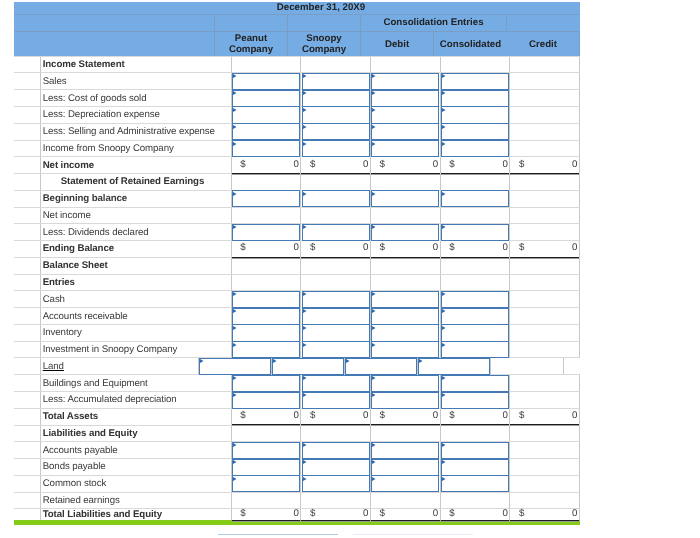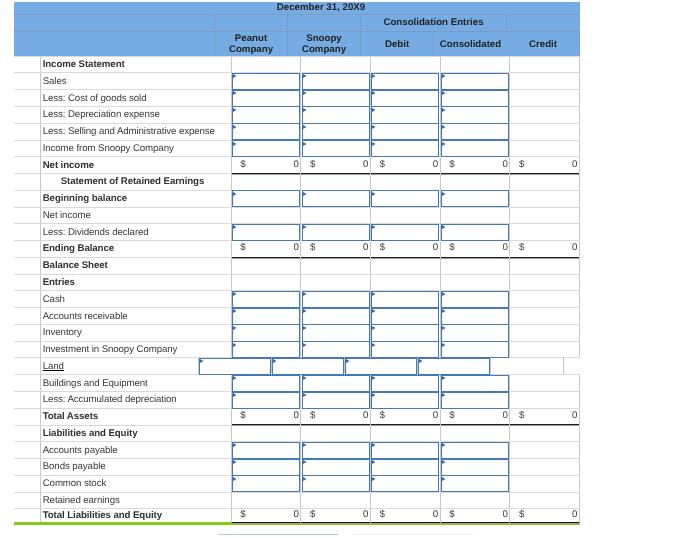--- a/index.html
+++ b/index.html
@@ -21,21 +21,21 @@
   .hsep{border-right:1px solid #7a9dc6;}
   .date-cell{width:100%;justify-content:center;font-size:9.7px;}
   .grp-cell{font-size:9.7px;}
   .two-line{flex-direction:column;line-height:11.2px;align-items:center;}
   .hrow-3 .hcell{padding-top:1.4px;}
 
   
   #body{box-sizing:border-box;}
   .brow{display:flex;width:100%;box-sizing:border-box;height:16.77px;
         border-top:1px solid #d9d9d9;background:#ffffff;padding-left:26px;}
-  .brow:last-child{border-bottom:3px solid #84cc16;}
+  .brow:last-child{border-bottom:5px solid #84cc16;}
   .bcell{box-sizing:border-box;position:relative;height:100%;border-right:1px solid #c8c8c8;}
   .bcell.last{border-right:1px solid #c8c8c8;}
   .lbl{display:flex;align-items:center;font-size:9.7px;color:#3a3a3a;padding-left:1.7px;
        white-space:nowrap;overflow:hidden;letter-spacing:-0.01em;}
   .lbl.sec{font-weight:bold;color:#333333;}
 
   
   .amt{display:flex;align-items:center;justify-content:space-between;height:100%;
        font-size:9.7px;color:#3a3a3a;padding:0 1.6px 0 8.5px;box-sizing:border-box;
        line-height:1;position:relative;top:-0.8px;}

